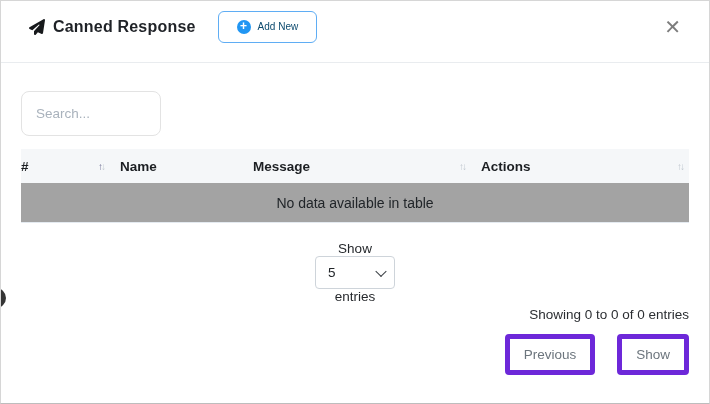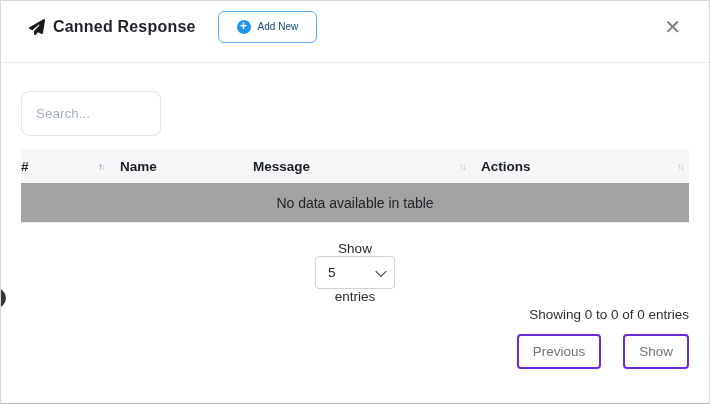--- a/index.html
+++ b/index.html
@@ -116,21 +116,21 @@
     transform:translateY(-70%) rotate(45deg);
     pointer-events:none;
   }
   .info-text { margin-left:auto; font-size:13.5px; color:#2b2e32; align-self:flex-start; margin-top:3px; }
   .pagination-row {
     margin-top:12px;
     display:flex; justify-content:flex-end; gap:22px;
   }
   .page-btn {
     background:#fff;
-    border:2px solid #6d28d9;
+    border:5px solid #6d28d9;
     border-radius:4px;
     color:#6c757d;
     font-size:13.5px;
     padding:8px 14px;
     cursor:pointer;
     font-family:"Liberation Sans", sans-serif;
   }
   .edge-dot {
     position:absolute;
     left:-15px; top:287px;

